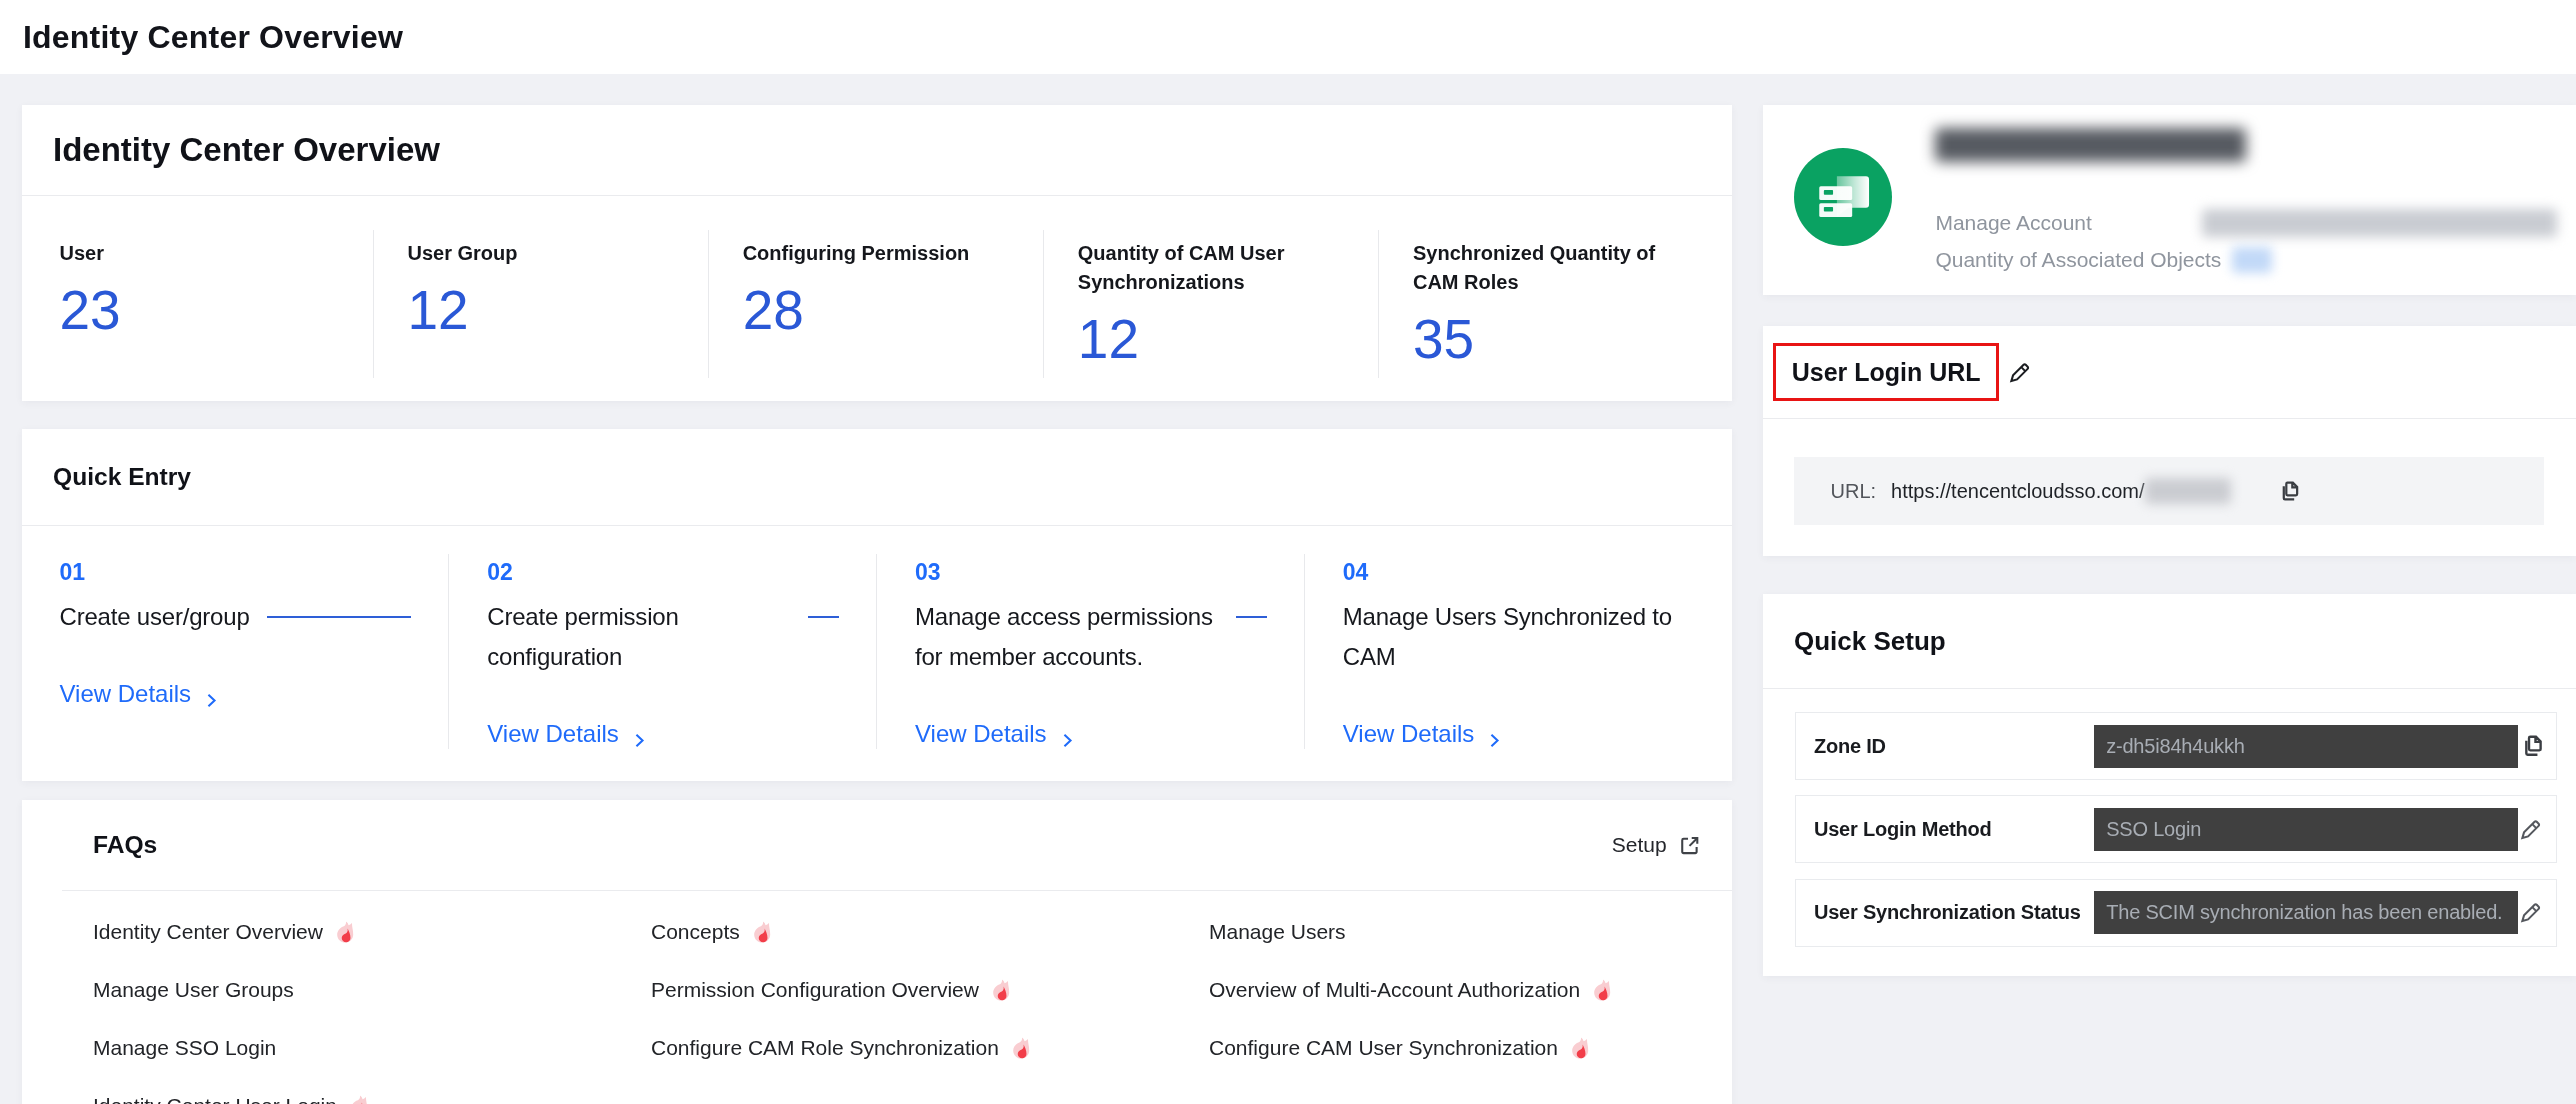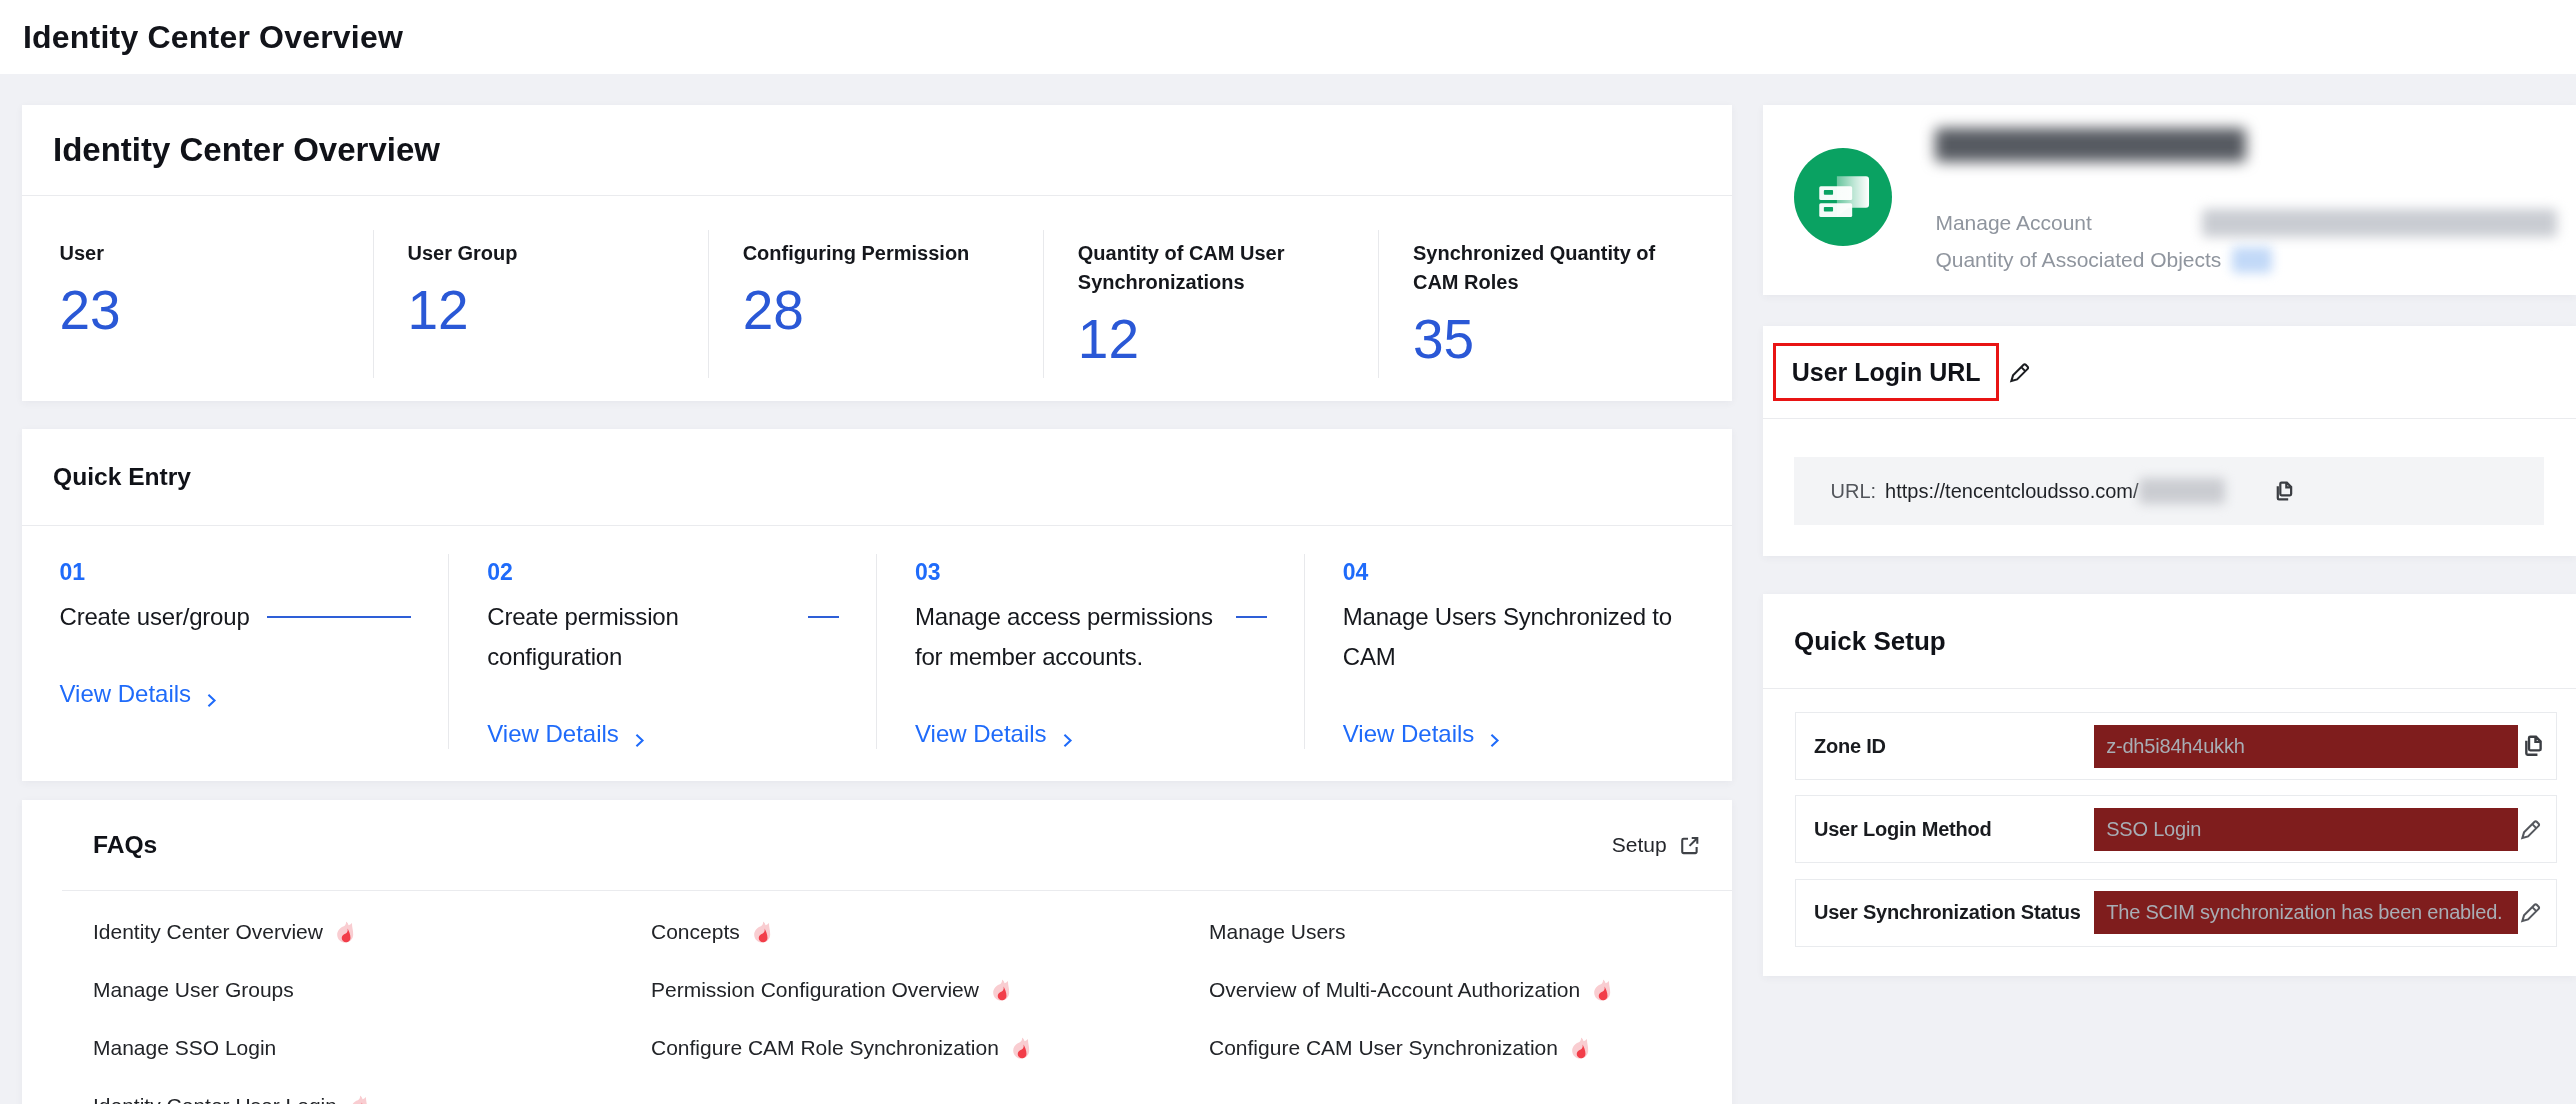--- a/index.html
+++ b/index.html
@@ -89,34 +89,34 @@
   .blur-chip { width:40px; height:26px; margin-left:10.8px;
                background:#c2d9f8; border-radius:3.8px; filter:blur(5.4px); }
 
   
   .card-ulu { height:230px; margin-bottom:38px; }
   .card-ulu .card-head { height:93px; padding-left:10.8px; }
   .red-box { border:3.1px solid #e81414; height:58px; display:flex; align-items:center; padding:0 15.4px; }
   .card-ulu .card-title { font-size:25px; }
   .ulu-body { padding:38px 31.5px 0 31px; }
   .url-row { height:68px; background:#f3f4f6; display:flex; align-items:center; padding-left:37px; }
-  .url-label { font-size:20px; color:#52555b; margin-right:9px; }
+  .url-label { font-size:20px; color:#52555b; margin-right:15px; }
   .url-value { font-size:20px; color:#1e2126; }
   .blur-url { width:86px; height:26px; background:#caccd1; border-radius:3.8px; filter:blur(5.4px); }
   .url-copy { margin-left:45px; }
 
   
   .card-qs { height:382px; }
   .card-qs .card-head { height:95px; }
   .card-qs .card-title { font-size:26px; }
   .qs-body { padding:23px 18.4px 0 32px; }
   .qs-row { height:68px; border:1.5px solid #e9ebee; display:flex; align-items:center;
             padding:0 20px 0 18.4px; margin-bottom:15.4px; background:#fff; }
   .qs-label { width:280px; flex:none; font-size:20px; font-weight:700; color:#191b1f; letter-spacing:-0.2px; }
-  .qs-chip { width:424px; flex:none; height:43px; line-height:43px; background:#7f1d1d;
+  .qs-chip { width:424px; flex:none; height:43px; line-height:43px; background:#404040;
              font-size:20px; color:#a8adb4; padding:0 12.3px; overflow:hidden; white-space:nowrap; letter-spacing:-0.2px; }
   .qs-icon { margin-left:auto; display:flex; align-items:center; cursor:pointer; }
 
   .icon { display:inline-block; vertical-align:middle; }
   .pencil-ulu { margin-left:7.7px; cursor:pointer; }
 </style>
 </head>
 <body>
 
 <svg width="0" height="0" style="position:absolute">

